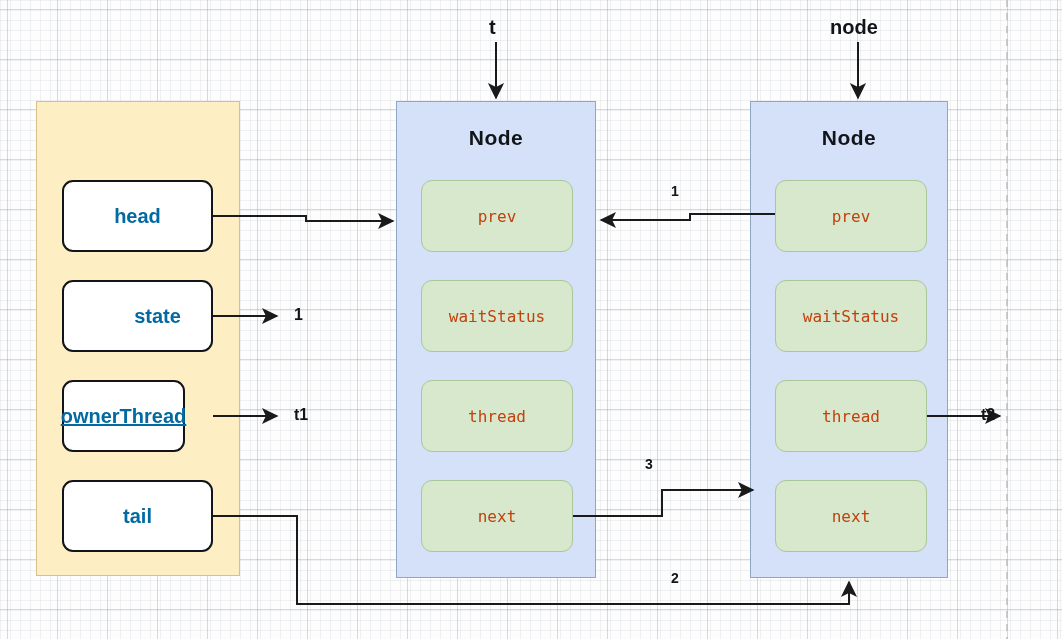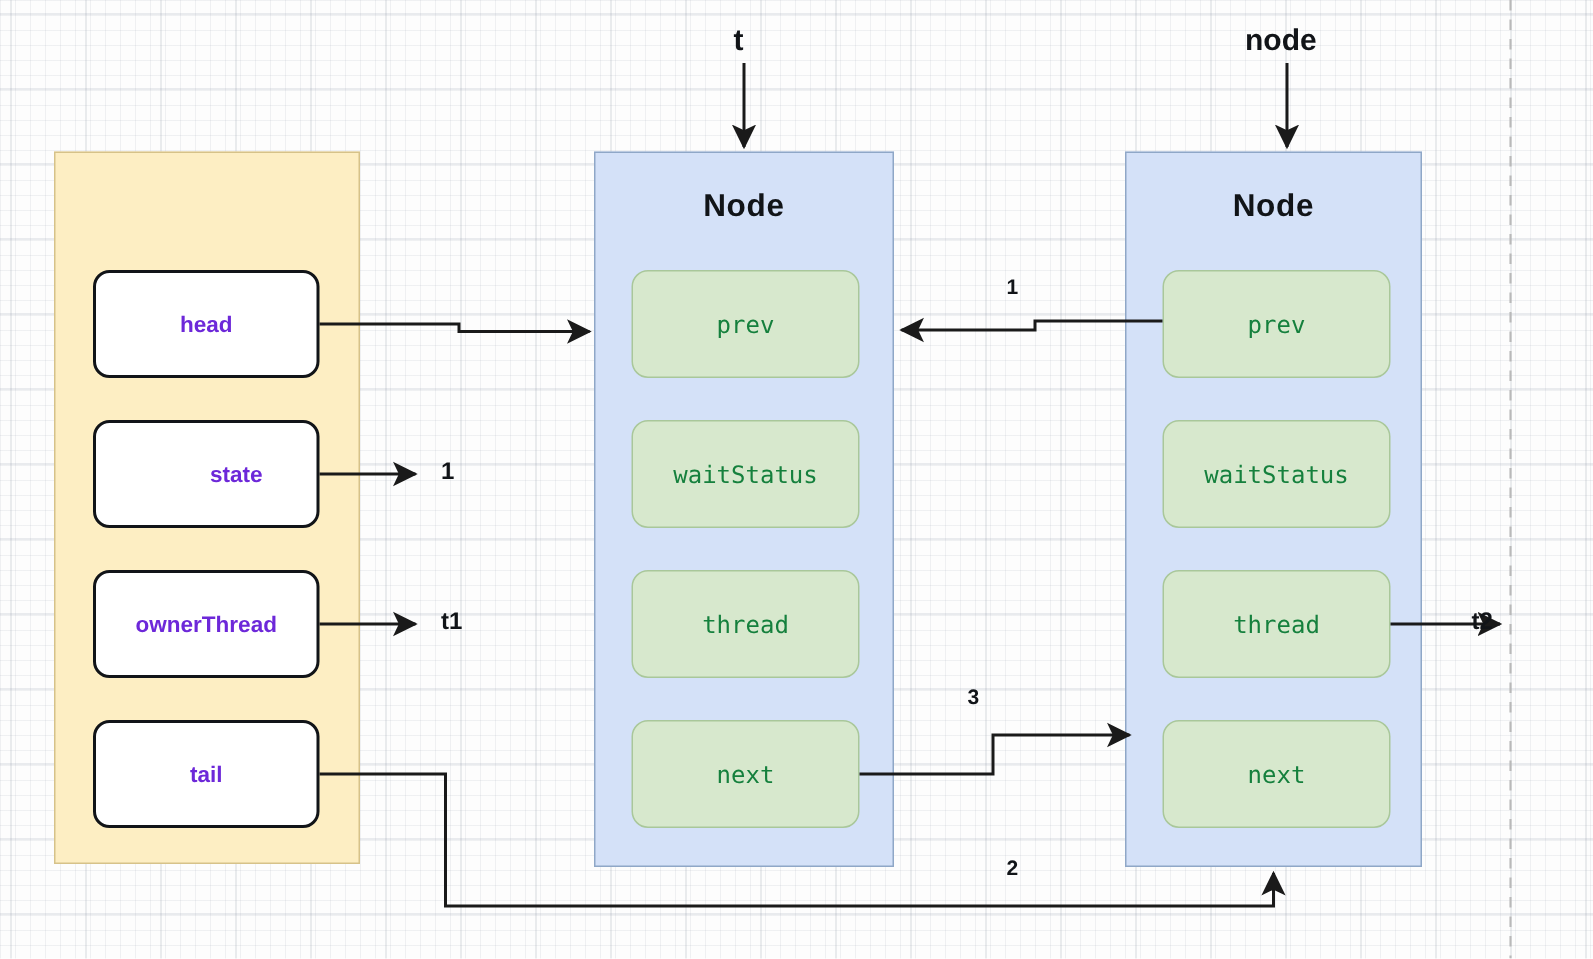--- a/index.html
+++ b/index.html
@@ -54,29 +54,29 @@
     box-sizing:border-box;
     display:flex;
     align-items:center;
     justify-content:center;
     border-radius:11px;
   }
   .field-white{
     background:#ffffff;
     border:2px solid #111418;
     font-weight:bold;
-    font-size:15px;
-    color:#6d28d9;
+    font-size:20px;
+    color:#0369a1;
     font-family:"Liberation Sans", sans-serif;
   }
   .field-green{
     background:#d7e8cd;
     border:1px solid #a9c79a;
     font-size:16px;
-    color:#15803d;
+    color:#c2410c;
     font-family:"DejaVu Sans Mono", monospace;
   }
 
   
   #wires{
     position:absolute;left:0;top:0;width:1062px;height:639px;
     pointer-events:none;
   }
   .wire{ fill:none;stroke:#1a1a1a;stroke-width:2; }
   .dashed-guide{ fill:none;stroke:#b9b9b9;stroke-width:1.4;stroke-dasharray:7 6; }
@@ -94,21 +94,21 @@
 </style>
 </head>
 <body>
 
 <div id="canvas">
 
   <div class="container fifo-box"></div>
 
   <div class="field field-white" style="left:62px;top:180px;width:151px;height:72px;">head</div>
   <div class="field field-white" style="left:62px;top:280px;width:151px;height:72px;padding-left:40px;">state</div>
-  <div class="field field-white" style="left:62px;top:380px;width:151px;height:72px;">ownerThread</div>
+  <div class="field field-white" style="left:62px;top:380px;width:123px;height:72px;text-decoration:underline;">ownerThread</div>
   <div class="field field-white" style="left:62px;top:480px;width:151px;height:72px;">tail</div>
 
   <div class="container node-box node-mid"></div>
   <div class="container-title node-title" style="left:396px;width:200px;">Node</div>
 
   <div class="field field-green" style="left:421px;top:180px;width:152px;height:72px;">prev</div>
   <div class="field field-green" style="left:421px;top:280px;width:152px;height:72px;">waitStatus</div>
   <div class="field field-green" style="left:421px;top:380px;width:152px;height:72px;">thread</div>
   <div class="field field-green" style="left:421px;top:480px;width:152px;height:72px;">next</div>
 

